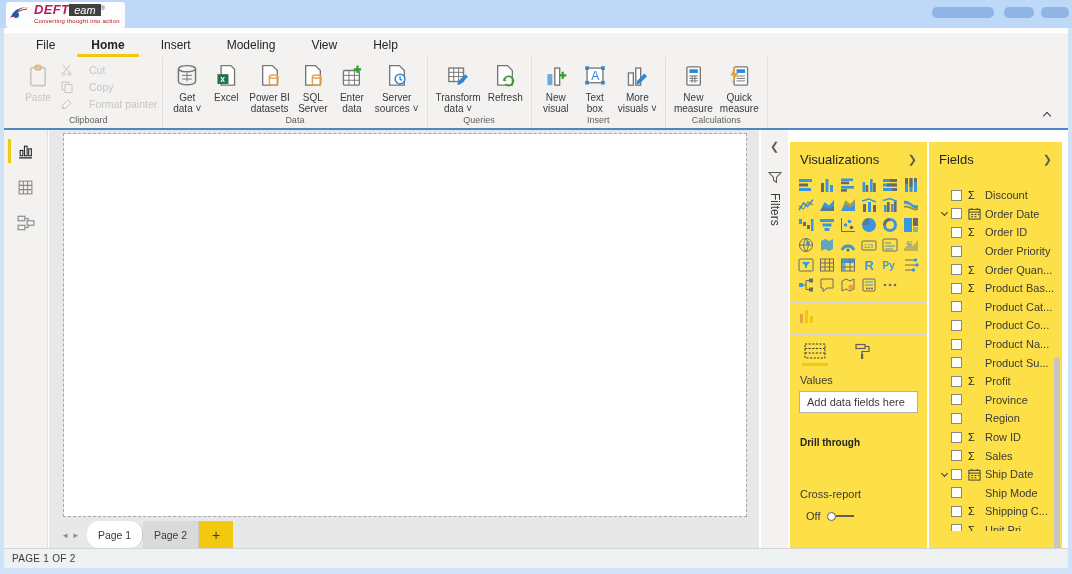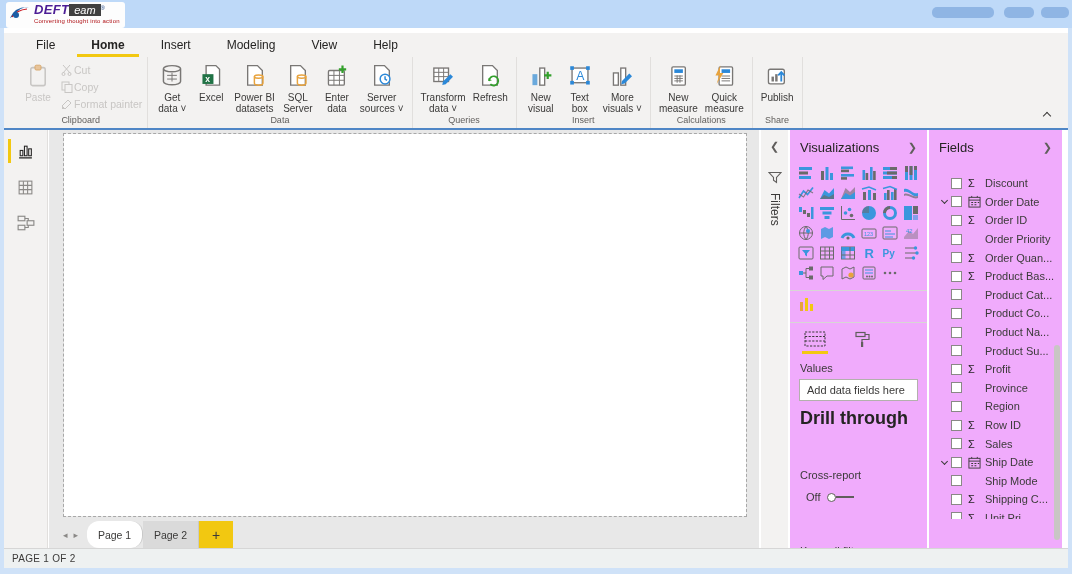--- a/index.html
+++ b/index.html
@@ -5,21 +5,21 @@
   * { margin:0; padding:0; box-sizing:border-box; }
   body { font-family:"Liberation Sans", sans-serif; background:#9db8d8; }
   .window { position:relative; width:1072px; height:574px; background:#cfe2f8; overflow:hidden; }
 
   
   .titlebar { position:absolute; left:0; top:0; width:100%; height:28px; background:#bed9f8; }
   .logo { position:absolute; left:6px; top:2px; display:flex; align-items:flex-start; gap:2px;
           background:#fdfdfd; border-radius:3px; padding:1px 5px 1px 2px; }
   .logo-swoosh { width:24px; height:20px; }
   .logo-text { line-height:11px; }
-  .brand-main { color:#4c1d95; font-weight:bold; font-style:italic; font-size:13px; letter-spacing:0.3px; }
+  .brand-main { color:#be185d; font-weight:bold; font-style:italic; font-size:13px; letter-spacing:0.3px; }
   .brand-suffix { color:#fff; background:#404040; font-weight:normal; font-style:italic; font-size:11px; padding:0 5px; }
   .reg { font-size:6px; color:#123a7d; vertical-align:top; }
   .tagline { font-size:6px; color:#b01116; letter-spacing:0.2px; }
   .win-pill { position:absolute; top:7px; height:11px; background:#8fb5e4; border-radius:5px; }
   .pill1 { right:78px; width:62px; } .pill2 { right:38px; width:30px; } .pill3 { right:3px; width:28px; }
 
   
   .app { position:absolute; left:4px; right:4px; top:28px; bottom:6px; background:#fff;
          display:flex; flex-direction:column; }
   .topchrome { background:#f3f2f1; margin-top:5px; }
@@ -34,21 +34,21 @@
   .rgroup { display:flex; flex-direction:column; border-right:1px solid #e1dfdd; padding:0 5px; }
   .rbuttons { display:flex; flex:1; align-items:flex-start; gap:1px; padding-top:3px; }
   .rglabel { text-align:center; font-size:9px; color:#605e5c; padding:1px 2px 3px; }
   .rbtn { display:flex; flex-direction:column; align-items:center; min-width:38px; padding:2px 3px 0;
           gap:2px; font-size:10px; line-height:11px; color:#3b3a39; text-align:center; cursor:default; }
   .rlbl { white-space:pre-line; }
   .ricon { height:28px; display:flex; align-items:center; justify-content:center; color:#797775; }
   .rbtn.disabled, .small-btn.disabled { color:#c8c6c4; }
   .rbtn.disabled .ricon { color:#c8c6c4; }
   .smallcol { display:flex; flex-direction:column; gap:2px; padding:2px 0 0 2px; }
-  .small-btn { display:flex; align-items:center; gap:0; font-size:10.5px; height:15px; color:#3b3a39; }
+  .small-btn { display:flex; align-items:center; gap:15px; font-size:10.5px; height:15px; color:#3b3a39; }
   .small-btn .sicon { width:14px; height:14px; display:inline-flex; align-items:center; justify-content:center; }
   .ribbon-collapse { position:absolute; right:14px; bottom:8px; width:14px; height:12px; cursor:pointer; }
   .chev-up { display:inline-block; width:6px; height:6px; border-left:1.5px solid #3b3a39; border-top:1.5px solid #3b3a39; transform:rotate(45deg); margin:3px 4px; }
   .blueline { height:2px; background:#4f86c6; }
 
   
   .main { position:relative; flex:1; background:#fff; overflow:hidden; }
   .sidebar { position:absolute; left:0; top:0; bottom:0; width:44px; background:#f3f2f1; border-right:1px solid #e1dfdd; }
   .side-btn { position:relative; width:100%; height:30px; margin-top:6px; display:flex; align-items:center; justify-content:center; color:#8a8886; cursor:pointer; }
   .side-btn.active { color:#252423; }
@@ -59,36 +59,36 @@
   .pagetabs { position:absolute; left:0; right:0; bottom:0; height:27px; display:flex; align-items:stretch; }
   .tab-arrows { display:flex; align-items:center; gap:6px; padding:0 9px 0 14px; color:#8a8886; font-size:9px; }
   .ptab { width:56px; display:flex; align-items:center; justify-content:center; font-size:10.5px; color:#3b3a39; background:#dadada; border-right:1px solid #c9c9c9; cursor:pointer; }
   .ptab.active { background:#fff; border-right:1px solid #c9c9c9;border-radius:12px; }
   .ptab-add { width:34px; background:#f2c811; color:#3b3a39; font-size:14px; display:flex; align-items:center; justify-content:center; cursor:pointer; }
 
   .filters-strip { position:absolute; left:757px; top:0; bottom:0; width:27px; background:#f3f2f1; display:flex; flex-direction:column; align-items:center; }
   .collapse-left { font-size:11px; color:#605e5c; padding:10px 0 18px; cursor:pointer; }
   .filters-label { writing-mode:vertical-rl; font-size:12px; color:#3b3a39; margin-top:8px; }
 
-  .panel { position:absolute; top:0; bottom:0; background:#f0abfc; overflow:hidden; }
+  .panel { position:absolute; top:12px; bottom:0; background:#fde047; overflow:hidden; }
   .viz-panel { left:786px; width:137px; }
   .fields-panel { left:925px; width:133px; }
   .panel-h { display:flex; justify-content:space-between; align-items:center; padding:10px 10px 7px; font-size:13px; color:#252423; }
   .panel-h .carr { color:#605e5c; font-size:11px; cursor:pointer; }
 
   .vgallery { display:grid; grid-template-columns:repeat(6,1fr); row-gap:2px; justify-items:center; padding:2px 6px 8px; border-bottom:1px solid #d8d6d4; }
   .vicon { width:19px; height:18px; display:flex; align-items:center; justify-content:center; cursor:pointer; }
   .vselected { padding:5px 8px 6px; border-bottom:1px solid #d8d6d4; }
   .vtabs { display:flex; gap:22px; padding:8px 12px 0; }
   .vtab { display:flex; flex-direction:column; align-items:center; gap:4px; cursor:pointer; }
   .vtab .ul { width:26px; height:3px; background:transparent; }
   .vtab.active .ul { background:#f2c811; }
   .vvalues { font-size:11px; color:#3b3a39; padding:7px 10px 4px; }
   .vfieldwell { margin:1px 9px 0; background:#fff; border:1px solid #b3b0ad; font-size:11px; color:#3b3a39; padding:4px 7px; }
-  .vdrill-h { font-size:18px; font-weight:bold; color:#252423; padding:7px 10px 8px; }
+  .vdrill-h { font-size:10px; font-weight:bold; color:#252423; padding:24px 10px 8px; }
   .vsub { font-size:11px; color:#3b3a39; padding:4px 10px 6px;margin-top:28px; }
   .toggle-row { display:flex; align-items:center; gap:7px; padding:4px 10px 10px 16px; font-size:11px; color:#3b3a39; }
   .tgl { display:flex; align-items:center; cursor:pointer; }
   .tgl .knob-off { width:9px; height:9px; border:1.5px solid #605e5c; border-radius:50%; background:#fff; }
   .tgl .line { width:18px; height:2px; background:#605e5c; }
   .tgl .knob-on { width:11px; height:11px; border-radius:50%; background:#3b3a39; }
   .vdrillwell { margin:8px 7px 0; background:#fff; border:1px dashed #9d9b99; padding:5px 6px; font-size:11px; color:#3b3a39; }
 
   .searchbox { display:flex; align-items:center; gap:6px; margin:2px 9px 0; background:#fff; border:1px solid #c8c6c4; height:24px; padding:0 7px; }
   .searchbox input { border:none; outline:none; width:85px; font-size:11px; font-family:"Liberation Sans",sans-serif; color:#3b3a39; background:transparent; }
@@ -347,36 +347,20 @@
                     <path d="M6,1 l-4,8 h3 l-2,7 5.5,-9 h-3 z" fill="#e8a33d"></path>
                   </svg>
               </span>
               <span class="rlbl">Quick
 measure</span>
             </div>
           </div>
           <div class="rglabel">Calculations</div>
         </div>
 
-        <div class="rgroup">
-          <div class="rbuttons">
-            <div class="rbtn">
-              <span class="ricon">
-                <svg width="22" height="24" viewBox="0 0 18 19">
-                    <rect x="2" y="4" width="13" height="12" rx="1.5" fill="#fff" stroke="currentColor" stroke-width="1.1"></rect>
-                    <rect x="4.5" y="10" width="2" height="4" fill="currentColor"></rect>
-                    <rect x="7.5" y="8" width="2" height="6" fill="currentColor"></rect>
-                    <path d="M12.5,14 V6.5 M10,9 l2.5,-2.7 2.5,2.7" fill="none" stroke="#2b88d8" stroke-width="1.5"></path>
-                  </svg>
-              </span>
-              <span class="rlbl">Publish</span>
-            </div>
-          </div>
-          <div class="rglabel">Share</div>
-        </div>
 
         <div class="ribbon-collapse"><span class="chev-up"></span></div>
       </div>
     </div>
 
     <div class="blueline"></div>
 
     <div class="main">
 
       <div class="sidebar">

